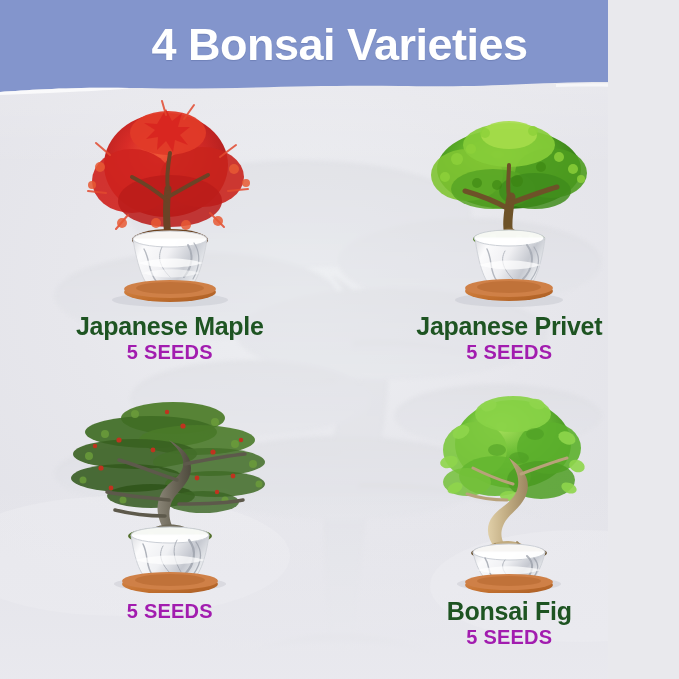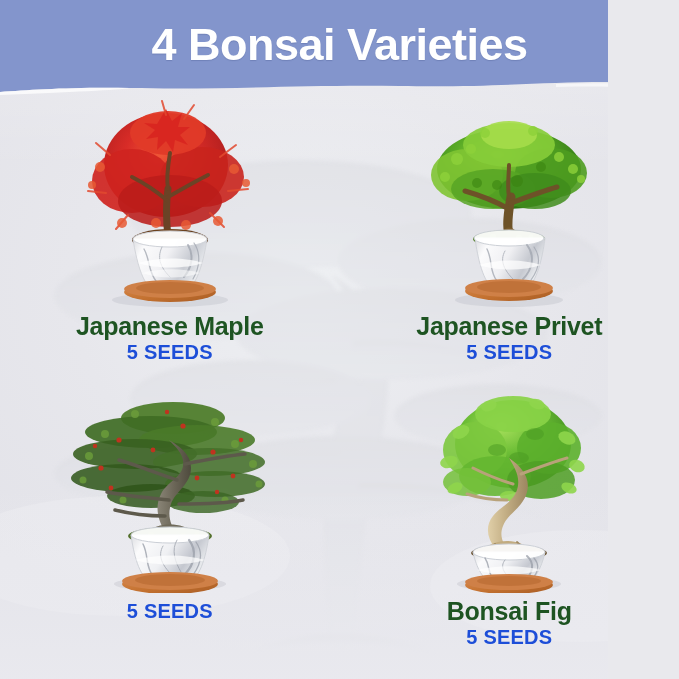--- a/index.html
+++ b/index.html
@@ -61,21 +61,21 @@
 
   .photo { position:relative; width:100%; }
   .photo svg { display:block; margin:0 auto; }
 
   .cap { text-align:center; width:100%; }
   .cap-name {
     font-size:25px; font-weight:bold; color:#1e5422;
     letter-spacing:-0.3px; line-height:1.05; white-space:nowrap;
   }
   .cap-sub {
-    font-size:20px; font-weight:bold; color:#1d4ed8;
+    font-size:20px; font-weight:bold; color:#a21caf;
     letter-spacing:.2px; line-height:1.25; margin-top:1px;
   }
 
   
   .cell-0 .photo { height:212px; }
   .cell-0 .cap { margin-top:4px; }
   .cell-1 .photo { height:212px; }
   .cell-1 .cap { margin-top:4px; }
   .cell-2 .photo { height:205px; }
   .cell-2 .cap { margin-top:5px; }

